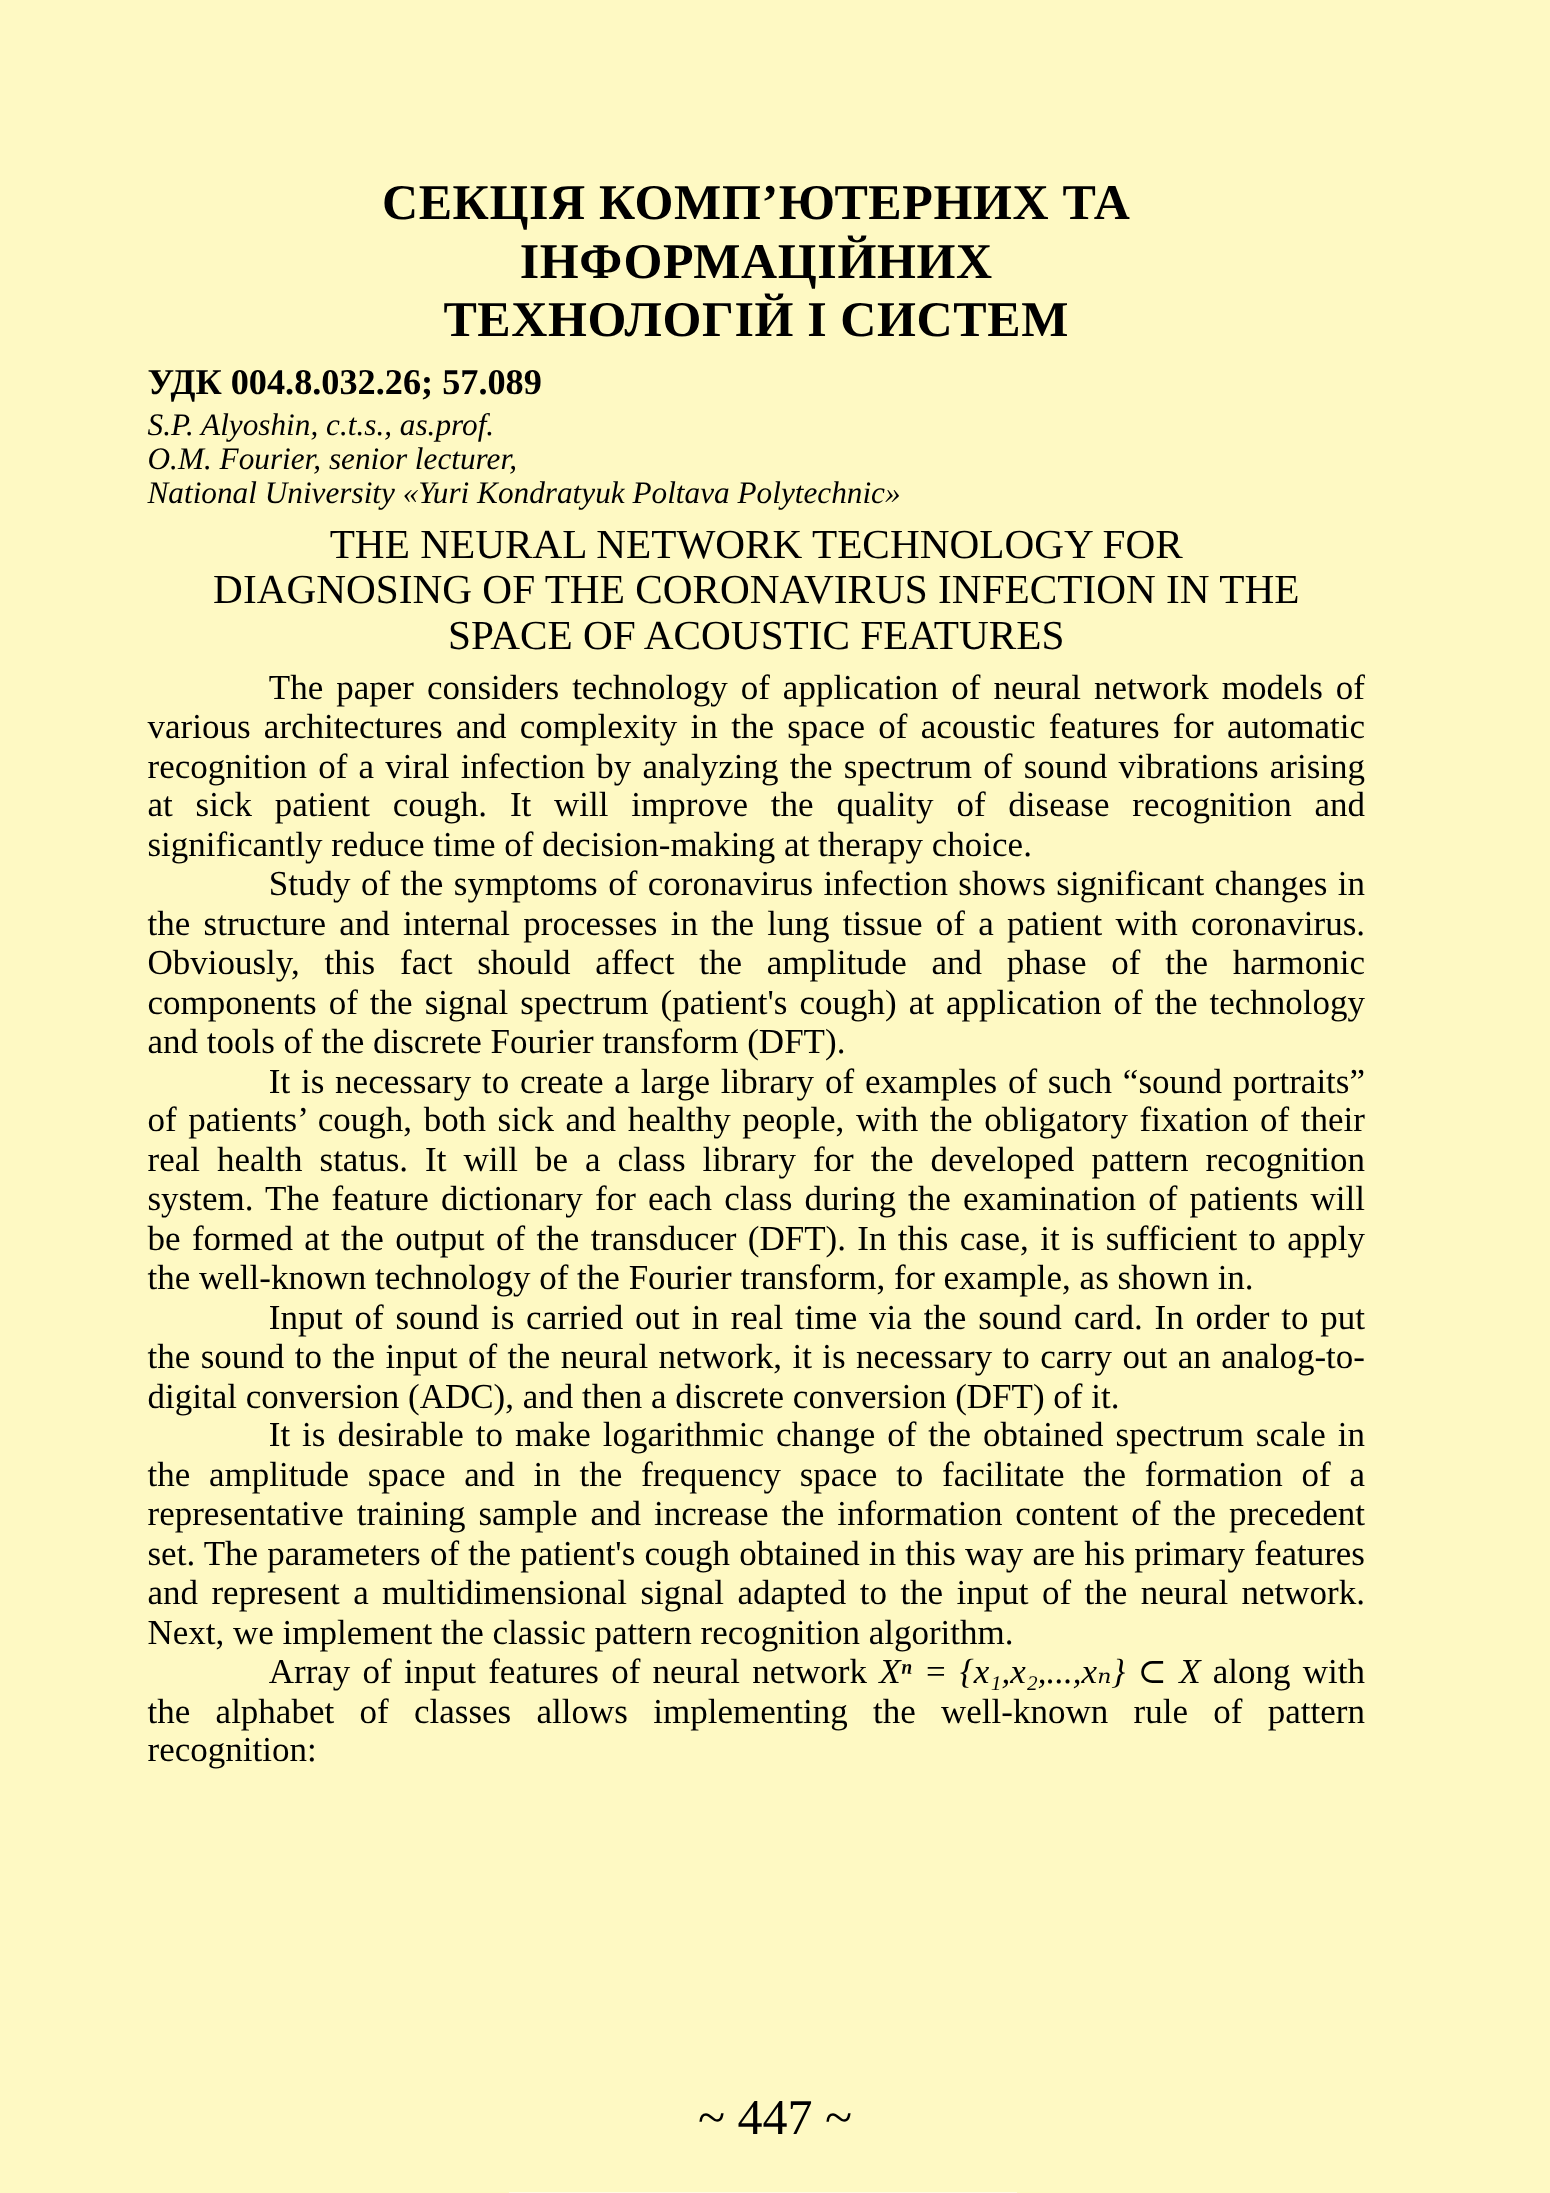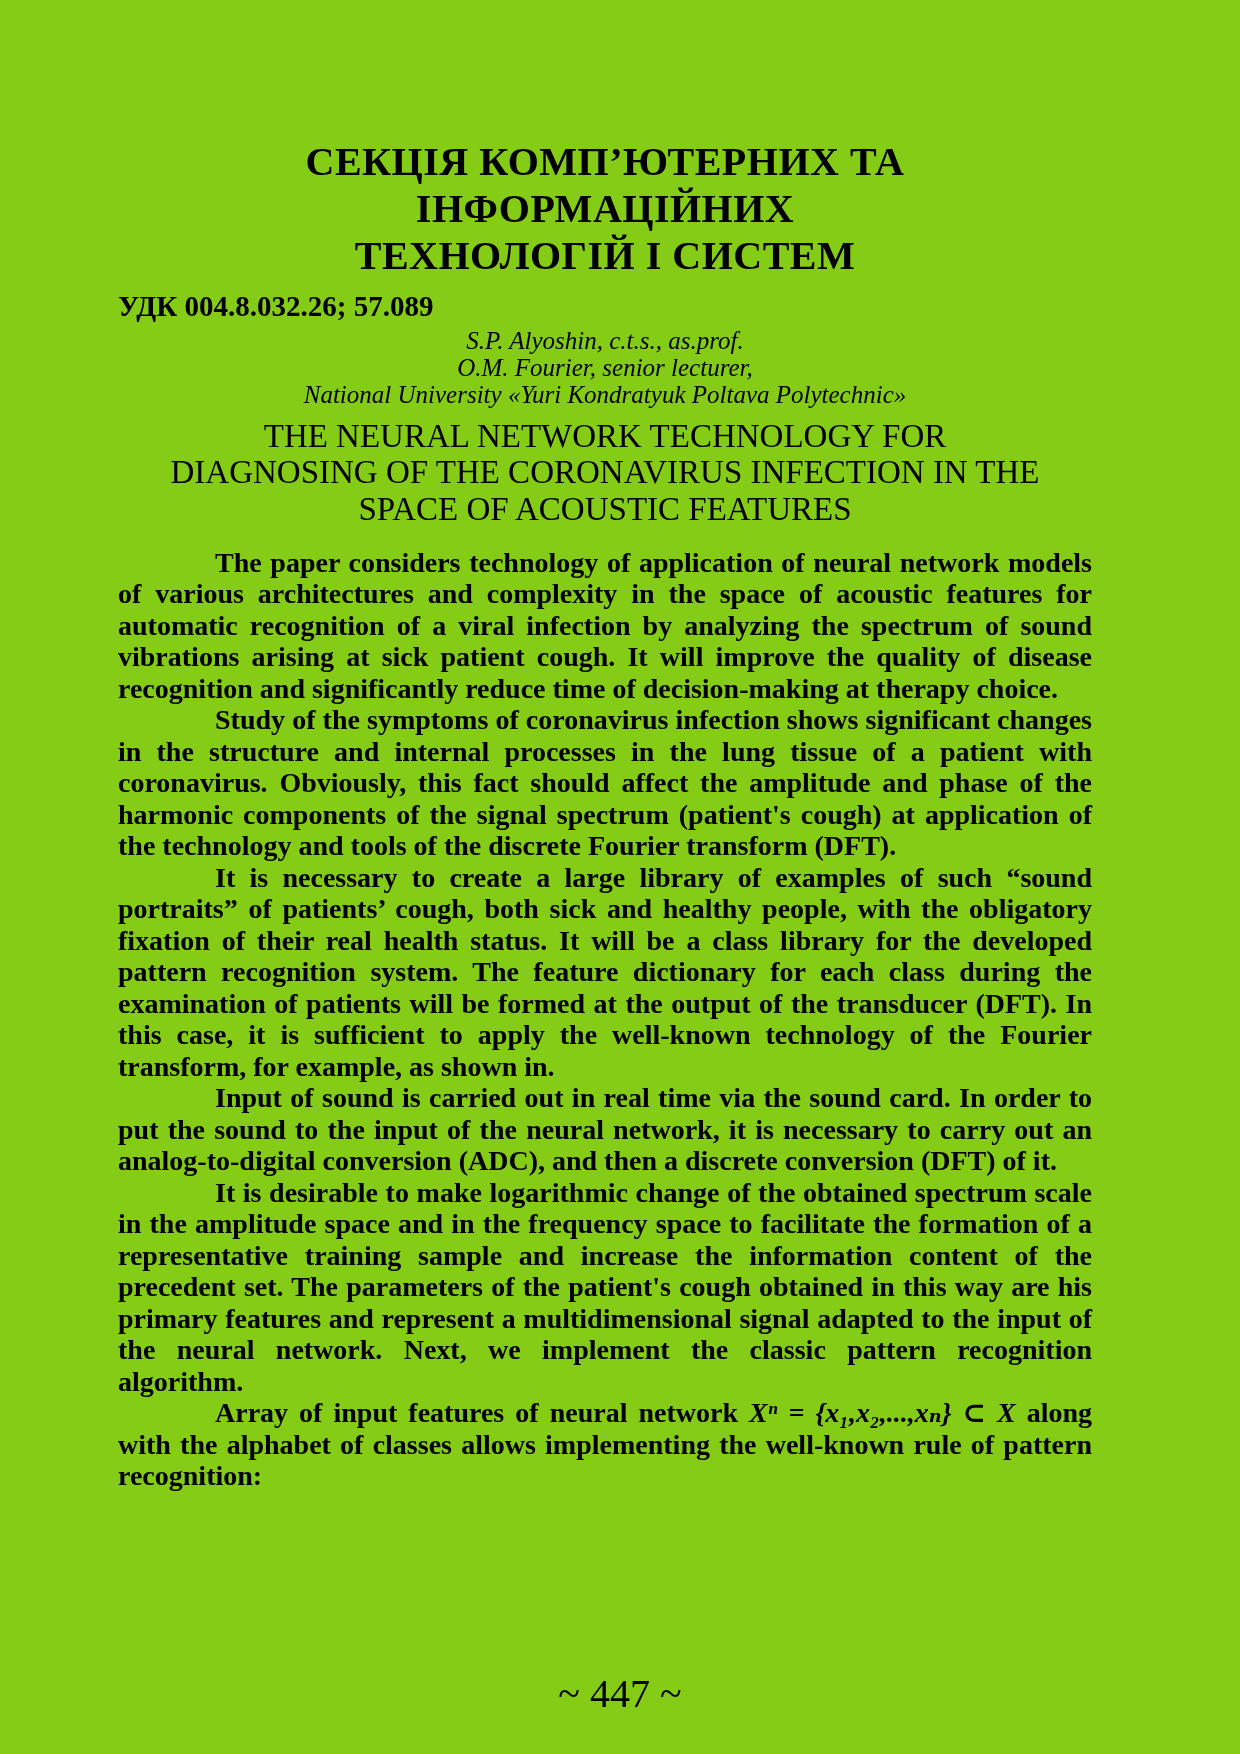--- a/index.html
+++ b/index.html
@@ -4,21 +4,21 @@
 <style>
   html, body {
     margin: 0;
     padding: 0;
     background: #ffffff;
   }
   .page {
     position: relative;
     width: 1240px;
     height: 1754px;
-    background: #84cc16;
+    background: #fef9c3;
     color: #000000;
     font-family: "Liberation Serif", "DejaVu Serif", serif;
     overflow: hidden;
   }
   .content {
     position: absolute;
     left: 118px;
     top: 138px;
     width: 974px;
   }
@@ -34,35 +34,34 @@
   .udc {
     margin-top: 10px;
     font-size: 29px;
     font-weight: bold;
     line-height: 1.15;
   }
   .authors {
     margin-top: 4px;
     font-size: 25px;
     font-style: italic;
-    text-align: center;
+    text-align: left;
     line-height: 1.08;
   }
   .article-title {
     margin: 0;
     margin-top: 10px;
     font-size: 33px;
     font-weight: normal;
     text-align: center;
     line-height: 1.1;
     white-space: pre-line;
   }
   .body-text {
-    margin-top: 20px;
-    font-weight: bold;
+    margin-top: 8px;
   }
   .body-para {
     margin: 0;
     font-size: 28px;
     line-height: 31.5px;
     text-align: justify;
     text-indent: 97px;
   }
   .formula {
     font-style: italic;

